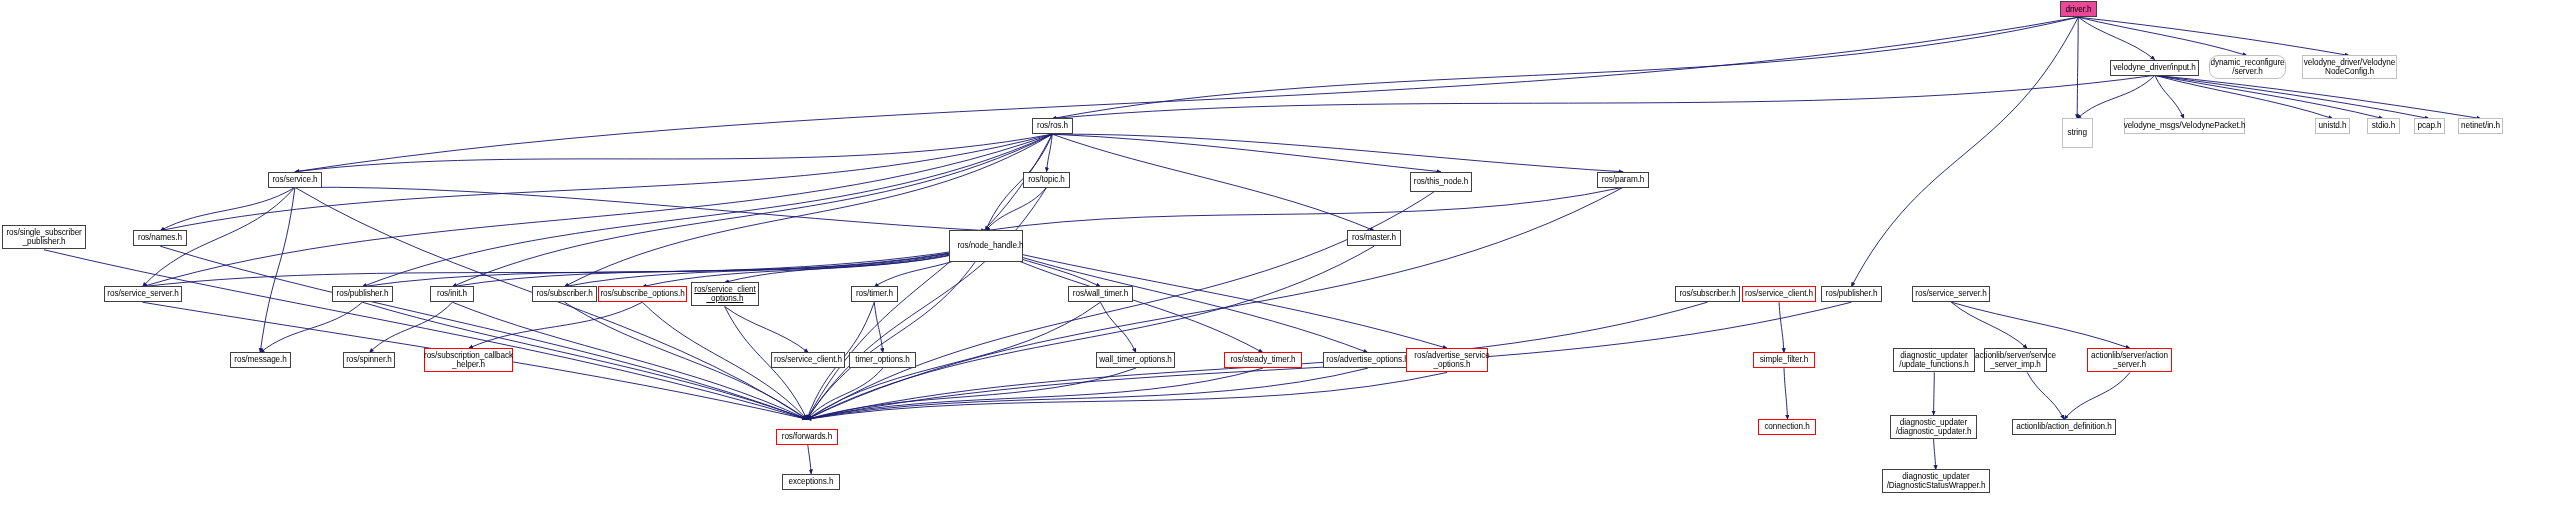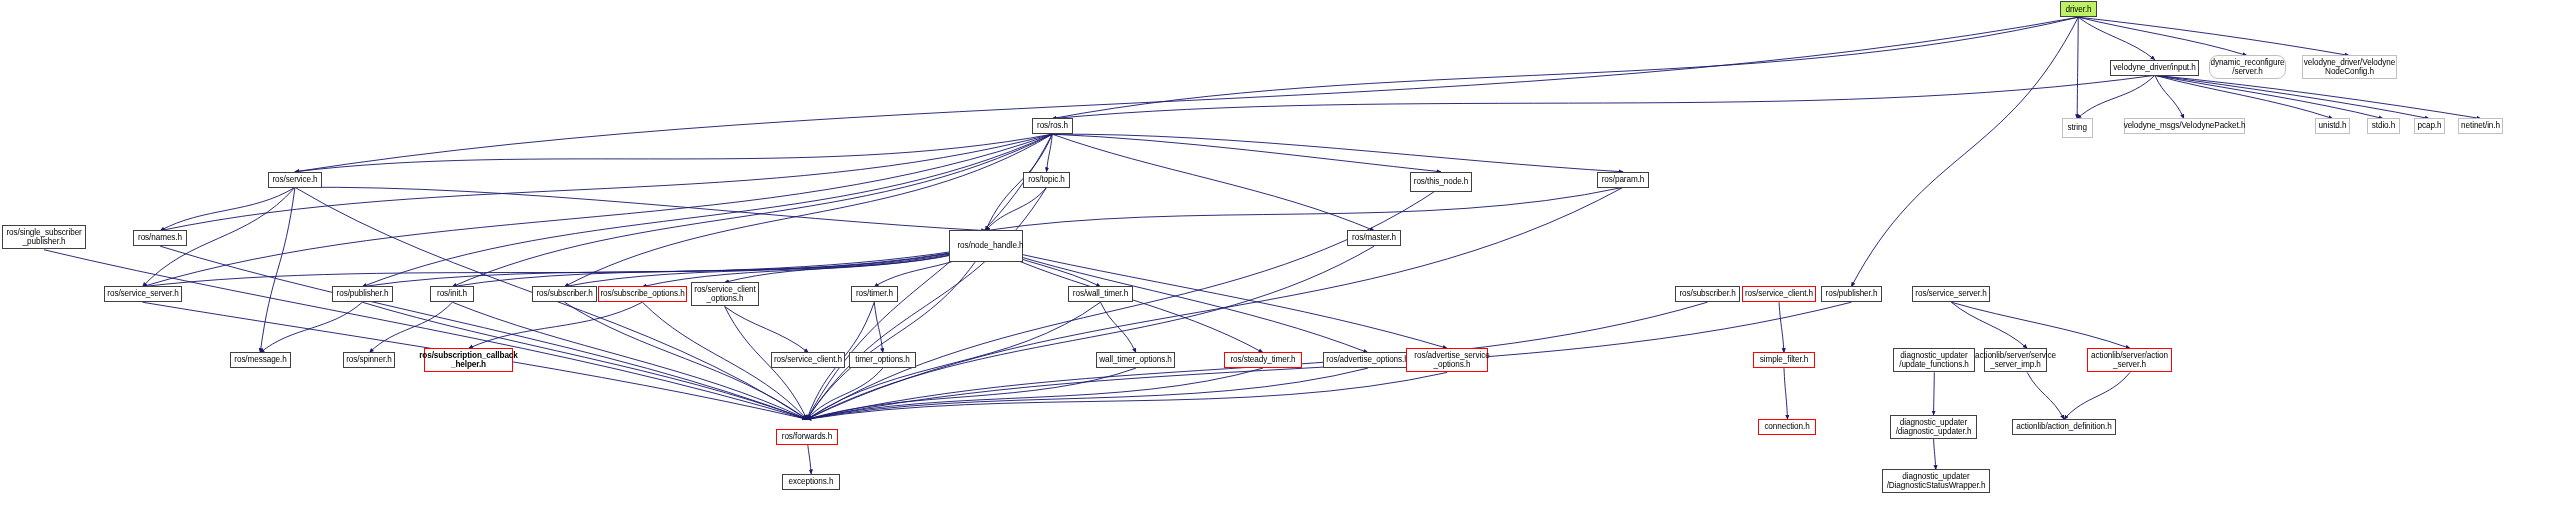--- a/index.html
+++ b/index.html
@@ -47,21 +47,21 @@
     padding: 0 2.1px;
     cursor: default;
   }
   .gnode.solid {
     border: 1px solid #404040;
   }
   .gnode.red {
     border: 1px solid #ff0000;
   }
   .gnode.root {
-    background: #bef264;
+    background: #ec4899;
     border: 1px solid #404040;
   }
   .gnode.light {
     border: 0.7px solid #c0c0c0;
   }
 </style>
 </head>
 <body>
 
 <div id="graph-root">
@@ -153,52 +153,52 @@
       <path d="M3004,525 C2974.24,561.255 2940.76,556.698 2911,591" fill="none" stroke="#191970" stroke-width="1.3" marker-end="url(#ah)"></path>
       <path d="M1138,613 C1139.92,640.29 1142.08,640.584 1144,668" fill="none" stroke="#191970" stroke-width="1.3" marker-end="url(#ah)"></path>
     </svg>
   <div id="node-layer">
       <div class="gnode root" style="left: 2060px; top: 1.4px; width: 37px; height: 15.6px;">driver.h</div>
       <div class="gnode solid" style="left: 2110px; top: 60px; width: 89px; height: 15.6px;">velodyne_driver/input.h</div>
       <div class="gnode light" style="left: 2209px; top: 55px; width: 77px; height: 24px; border-radius: 9px;">dynamic_reconfigure
 /server.h</div>
       <div class="gnode light" style="left: 2302px; top: 55px; width: 95px; height: 24px;">velodyne_driver/Velodyne
 NodeConfig.h</div>
-      <div class="gnode light" style="left: 2062px; top: 118px; width: 30.5px; height: 20px;">string</div>
+      <div class="gnode light" style="left: 2062px; top: 118px; width: 30.5px; height: 30px;">string</div>
       <div class="gnode light" style="left: 2124px; top: 118px; width: 121px; height: 15.6px;">velodyne_msgs/VelodynePacket.h</div>
       <div class="gnode light" style="left: 2315px; top: 118px; width: 35px; height: 15.6px;">unistd.h</div>
       <div class="gnode light" style="left: 2367px; top: 118px; width: 33px; height: 15.6px;">stdio.h</div>
       <div class="gnode light" style="left: 2414px; top: 118px; width: 31px; height: 15.6px;">pcap.h</div>
       <div class="gnode light" style="left: 2458px; top: 118px; width: 45px; height: 15.6px;">netinet/in.h</div>
       <div class="gnode solid" style="left: 1032px; top: 118px; width: 41px; height: 15.6px;">ros/ros.h</div>
       <div class="gnode solid" style="left: 268px; top: 172px; width: 54px; height: 15.6px;">ros/service.h</div>
       <div class="gnode solid" style="left: 1023px; top: 172px; width: 47px; height: 15.6px;">ros/topic.h</div>
       <div class="gnode solid" style="left: 1410px; top: 172px; width: 62px; height: 20px;">ros/this_node.h</div>
       <div class="gnode solid" style="left: 1597px; top: 172px; width: 52px; height: 15.6px;">ros/param.h</div>
       <div class="gnode solid" style="left: 2.1px; top: 225px; width: 84px; height: 24px;">ros/single_subscriber
 _publisher.h</div>
       <div class="gnode solid" style="left: 133px; top: 230px; width: 54px; height: 15.6px;">ros/names.h</div>
       <div class="gnode solid" style="left: 949px; top: 230px; width: 74px; height: 32px; padding-left: 11px;">ros/node_handle.h</div>
       <div class="gnode solid" style="left: 1347px; top: 230px; width: 54px; height: 15.6px;">ros/master.h</div>
       <div class="gnode solid" style="left: 104px; top: 286px; width: 78px; height: 15.6px;">ros/service_server.h</div>
       <div class="gnode solid" style="left: 332px; top: 286px; width: 61px; height: 15.6px;">ros/publisher.h</div>
       <div class="gnode solid" style="left: 430px; top: 286px; width: 44px; height: 15.6px;">ros/init.h</div>
       <div class="gnode solid" style="left: 532px; top: 286px; width: 65px; height: 15.6px;">ros/subscriber.h</div>
       <div class="gnode red" style="left: 598px; top: 286px; width: 89px; height: 15.6px;">ros/subscribe_options.h</div>
-      <div class="gnode solid" style="left: 691px; top: 282px; width: 68px; height: 24px;">ros/service_client
+      <div class="gnode solid" style="left: 691px; top: 282px; width: 68px; height: 24px; text-decoration: underline;">ros/service_client
 _options.h</div>
       <div class="gnode solid" style="left: 851px; top: 286px; width: 47px; height: 15.6px;">ros/timer.h</div>
       <div class="gnode solid" style="left: 1068px; top: 286px; width: 65px; height: 15.6px;">ros/wall_timer.h</div>
       <div class="gnode solid" style="left: 1675px; top: 286px; width: 65px; height: 15.6px;">ros/subscriber.h</div>
       <div class="gnode red" style="left: 1742px; top: 286px; width: 74px; height: 15.6px;">ros/service_client.h</div>
       <div class="gnode solid" style="left: 1821px; top: 286px; width: 61px; height: 15.6px;">ros/publisher.h</div>
       <div class="gnode solid" style="left: 1912px; top: 286px; width: 78px; height: 15.6px;">ros/service_server.h</div>
       <div class="gnode solid" style="left: 230px; top: 352px; width: 61px; height: 15.6px;">ros/message.h</div>
       <div class="gnode solid" style="left: 343px; top: 352px; width: 52px; height: 15.6px;">ros/spinner.h</div>
-      <div class="gnode red" style="left: 424px; top: 348px; width: 89px; height: 24px; font-weight: bold;">ros/subscription_callback
+      <div class="gnode red" style="left: 424px; top: 348px; width: 89px; height: 24px;">ros/subscription_callback
 _helper.h</div>
       <div class="gnode solid" style="left: 771px; top: 352px; width: 74px; height: 15.6px;">ros/service_client.h</div>
       <div class="gnode solid" style="left: 849px; top: 352px; width: 67px; height: 15.6px;">timer_options.h</div>
       <div class="gnode solid" style="left: 1096px; top: 352px; width: 79px; height: 15.6px;">wall_timer_options.h</div>
       <div class="gnode red" style="left: 1224px; top: 352px; width: 78px; height: 15.6px;">ros/steady_timer.h</div>
       <div class="gnode solid" style="left: 1323px; top: 352px; width: 89px; height: 15.6px;">ros/advertise_options.h</div>
       <div class="gnode red" style="left: 1406px; top: 348px; width: 82px; height: 24px; padding-left: 12px;">ros/advertise_service
 _options.h</div>
       <div class="gnode red" style="left: 1753px; top: 352px; width: 62px; height: 15.6px;">simple_filter.h</div>
       <div class="gnode solid" style="left: 1893px; top: 348px; width: 82px; height: 24px;">diagnostic_updater

